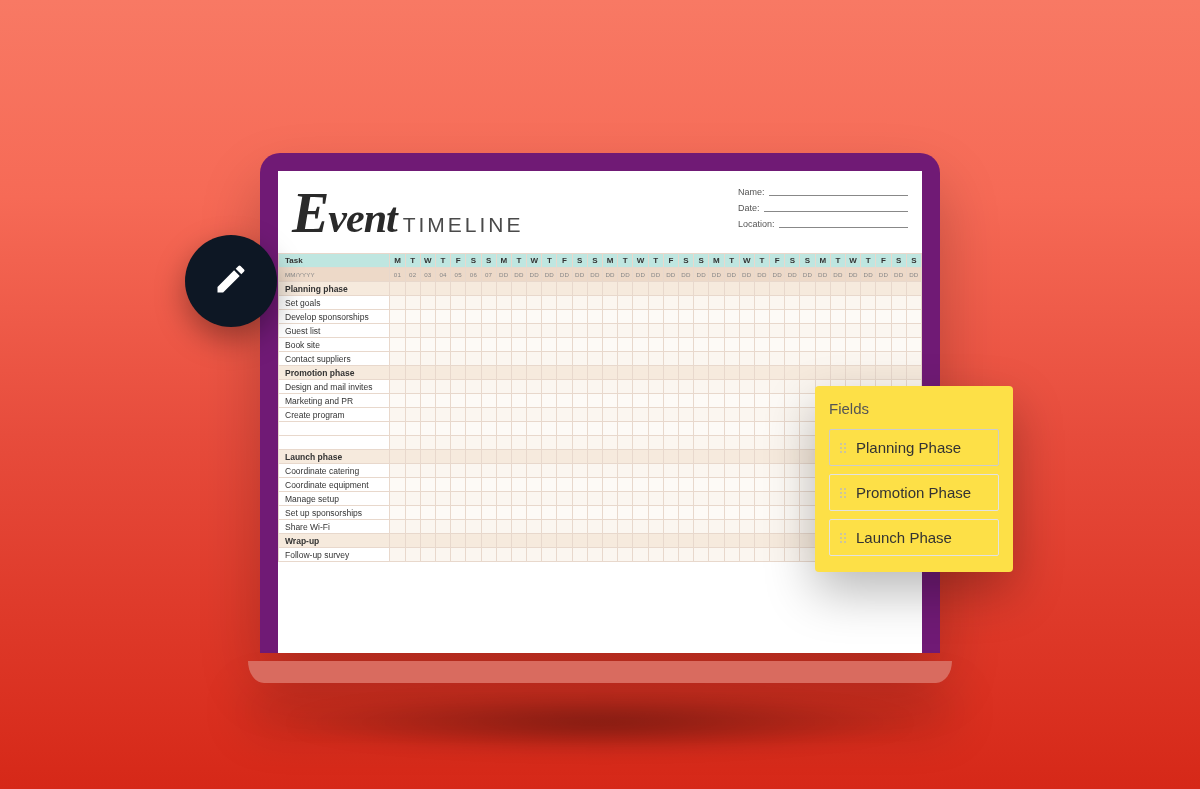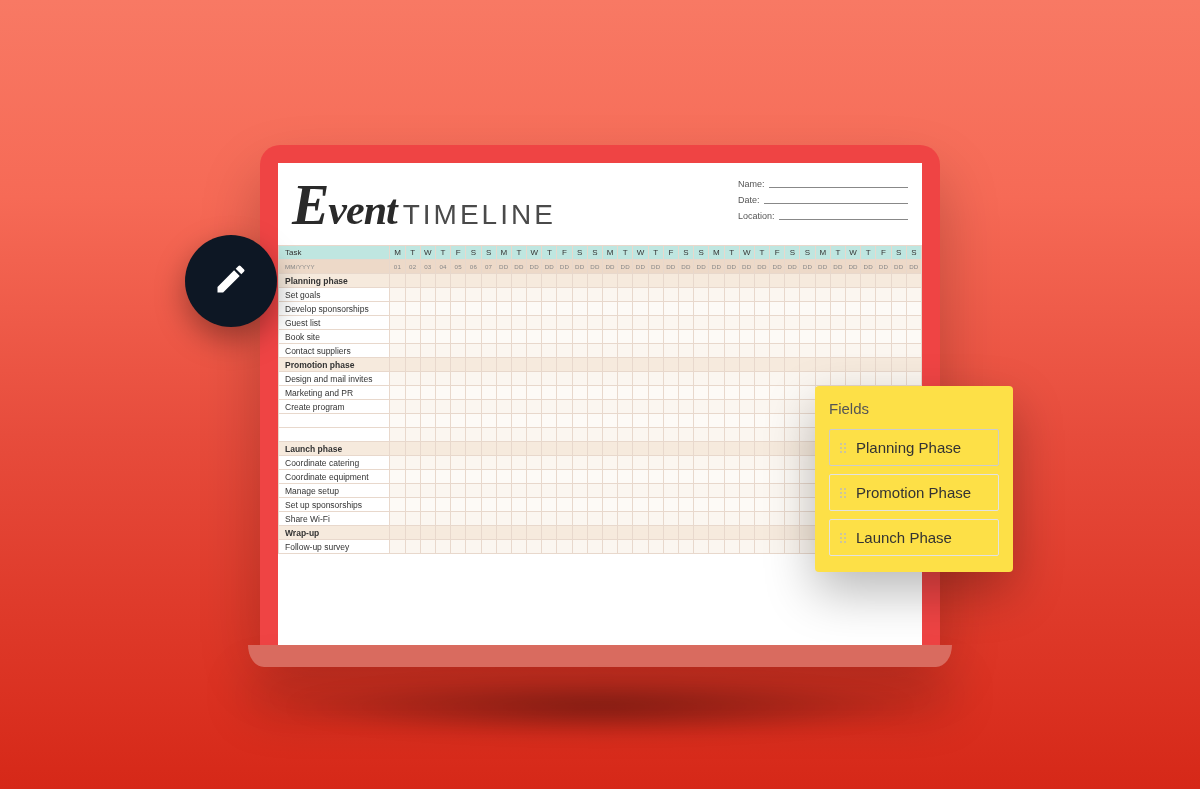--- a/index.html
+++ b/index.html
@@ -15,22 +15,22 @@
   
   .laptop {
     position: absolute;
     left: 248px;
     top: 145px;
     width: 704px;
   }
   .laptop-screen {
     width: 680px;
     height: 500px;
-    margin: 0 auto;
-    background: #ef4444;
+    margin: 8px auto;
+    background: #701a75;
     border-radius: 20px 20px 0 0;
     padding: 18px 18px 0 18px;
     box-shadow: 0 30px 60px rgba(0,0,0,0.22);
   }
   .laptop-base {
     width: 704px;
     height: 22px;
     background: #d96b5f;
     border-radius: 0 0 16px 16px / 0 0 22px 22px;
     box-shadow: 0 40px 50px rgba(0,0,0,0.25);
@@ -66,21 +66,21 @@
     font-family: Georgia, 'Times New Roman', serif;
     font-style: italic;
     font-weight: 600;
     font-size: 42px;
     color: #2a2a2a;
     letter-spacing: -1px;
   }
   .title-word2 {
     font-family: Arial, sans-serif;
     font-weight: 300;
-    font-size: 28px;
+    font-size: 21px;
     letter-spacing: 3px;
     color: #4a4a4a;
     text-align: center;
   }
   
   .title-word1::first-letter {
     font-family: 'Brush Script MT', cursive, Georgia, serif;
     font-size: 56px;
     font-style: italic;
   }
@@ -117,21 +117,21 @@
   }
   .timeline th, .timeline td {
     border: 0.5px solid #e8d8cc;
     height: 14px;
     padding: 0;
     text-align: center;
   }
   .head-row th {
     background: #bfe6e0;
     color: #333;
-    font-weight: 400;
+    font-weight: 700;
     font-size: 8px;
   }
   .date-row td {
     background: #edd9c8;
     color: #888;
     font-size: 6.2px;
     letter-spacing: 0.2px;
   }
   .phase-row td {
     background: #f6eadd;

